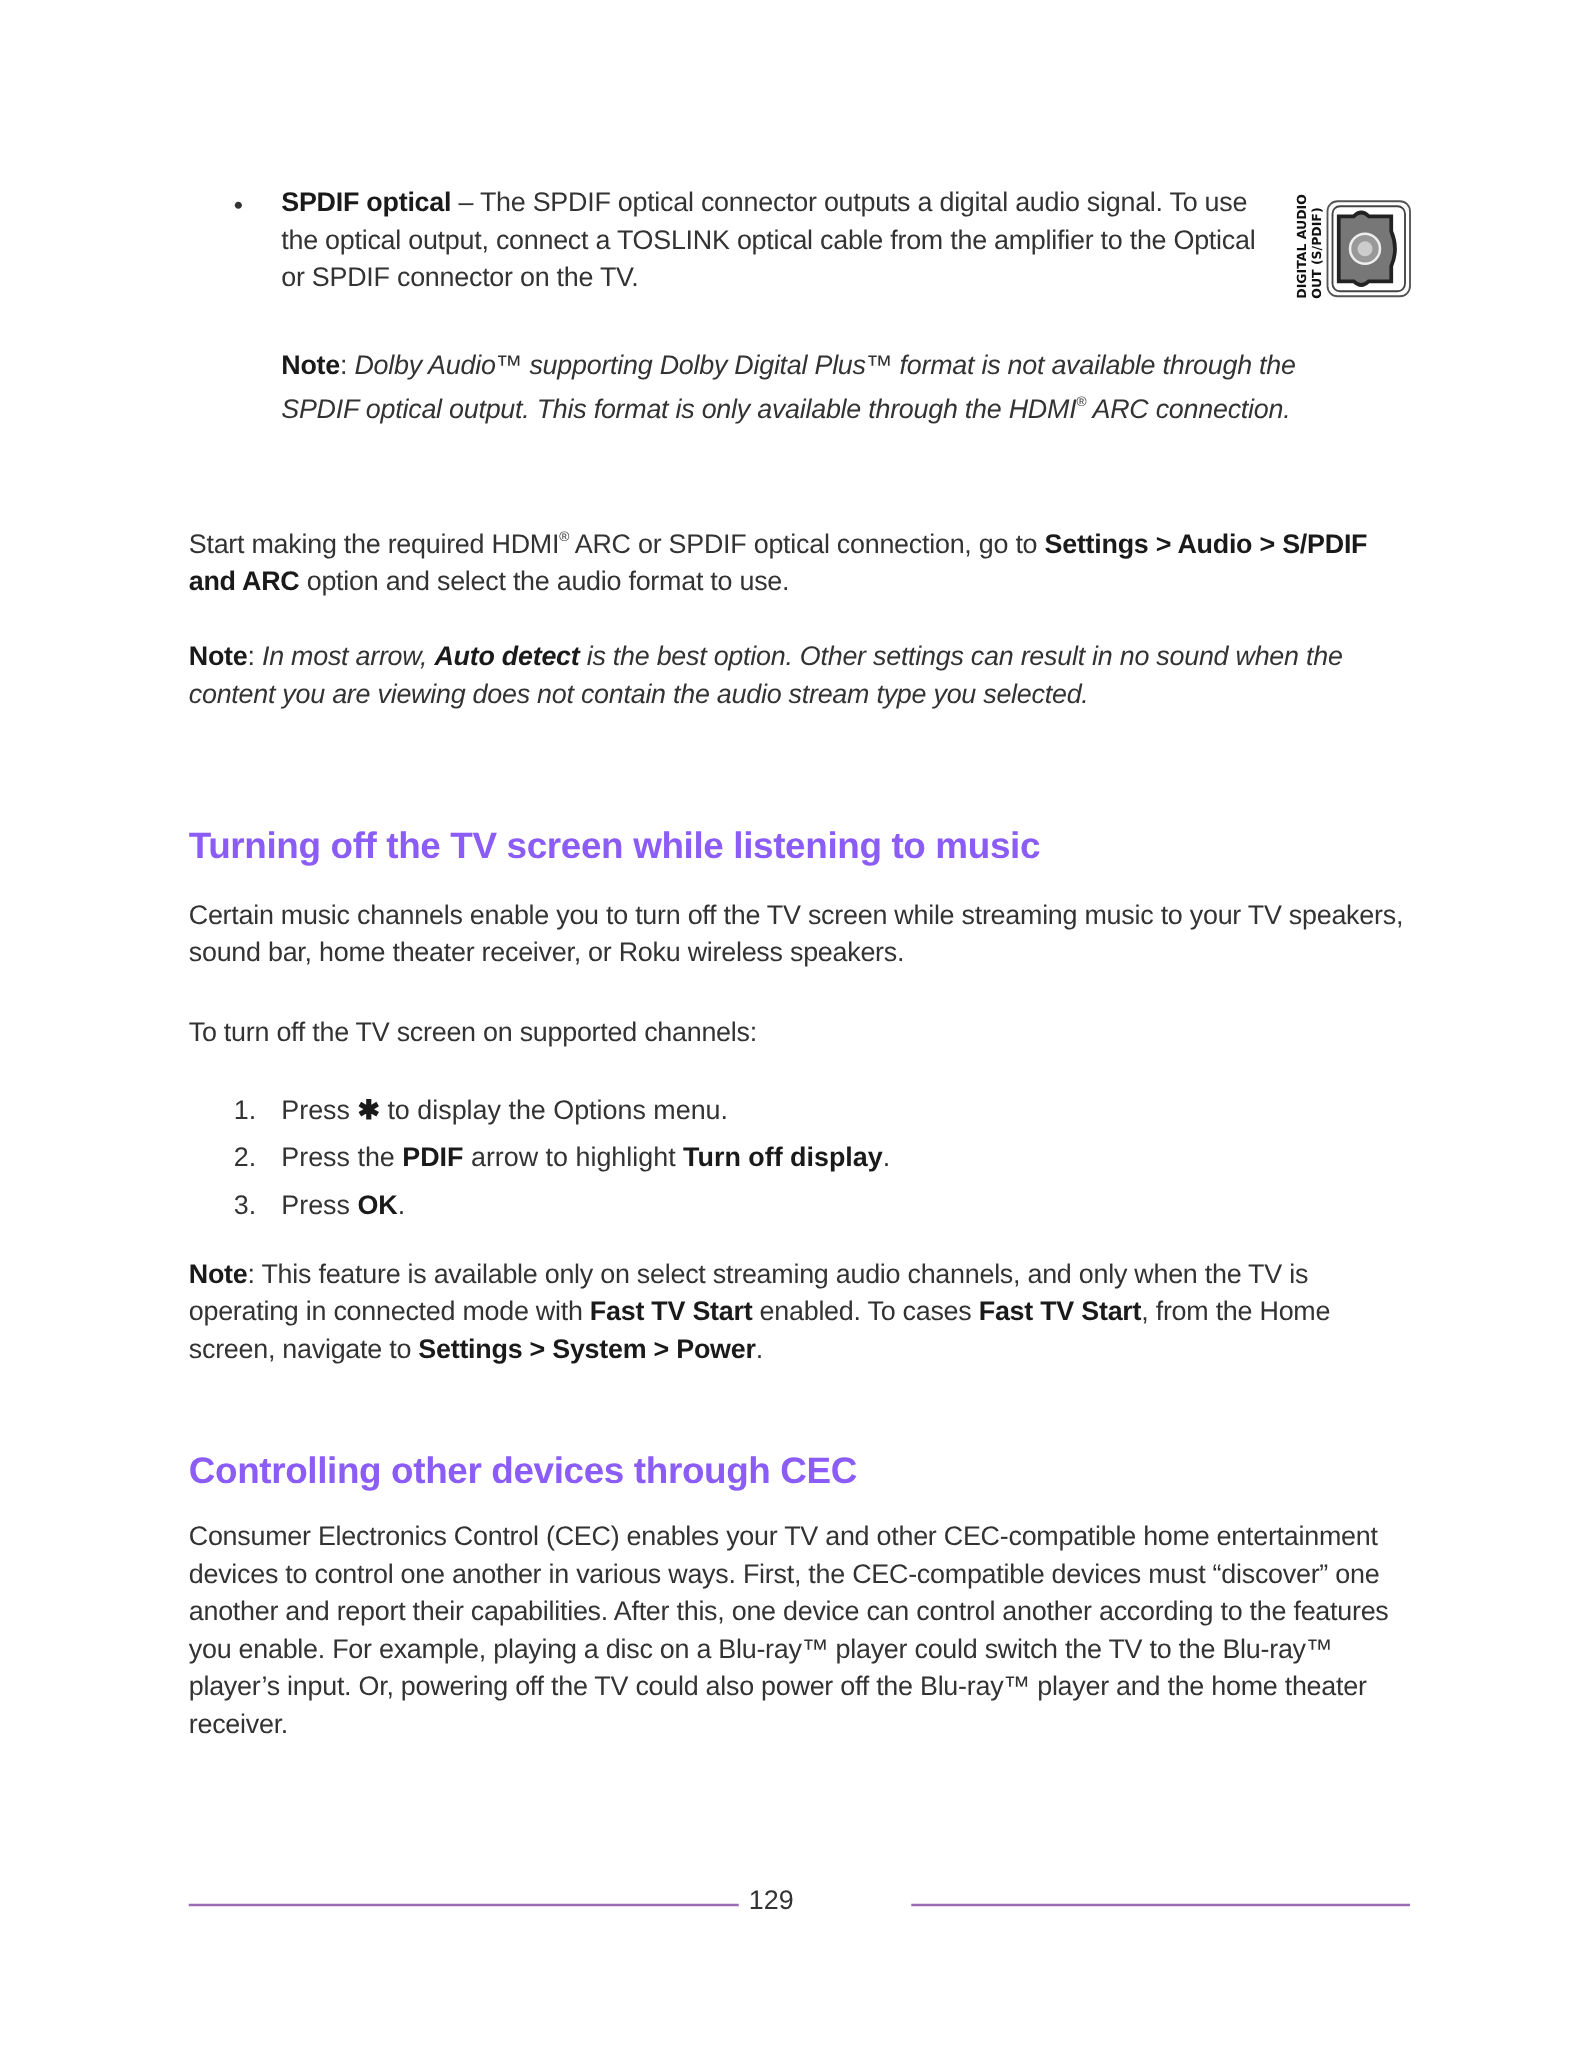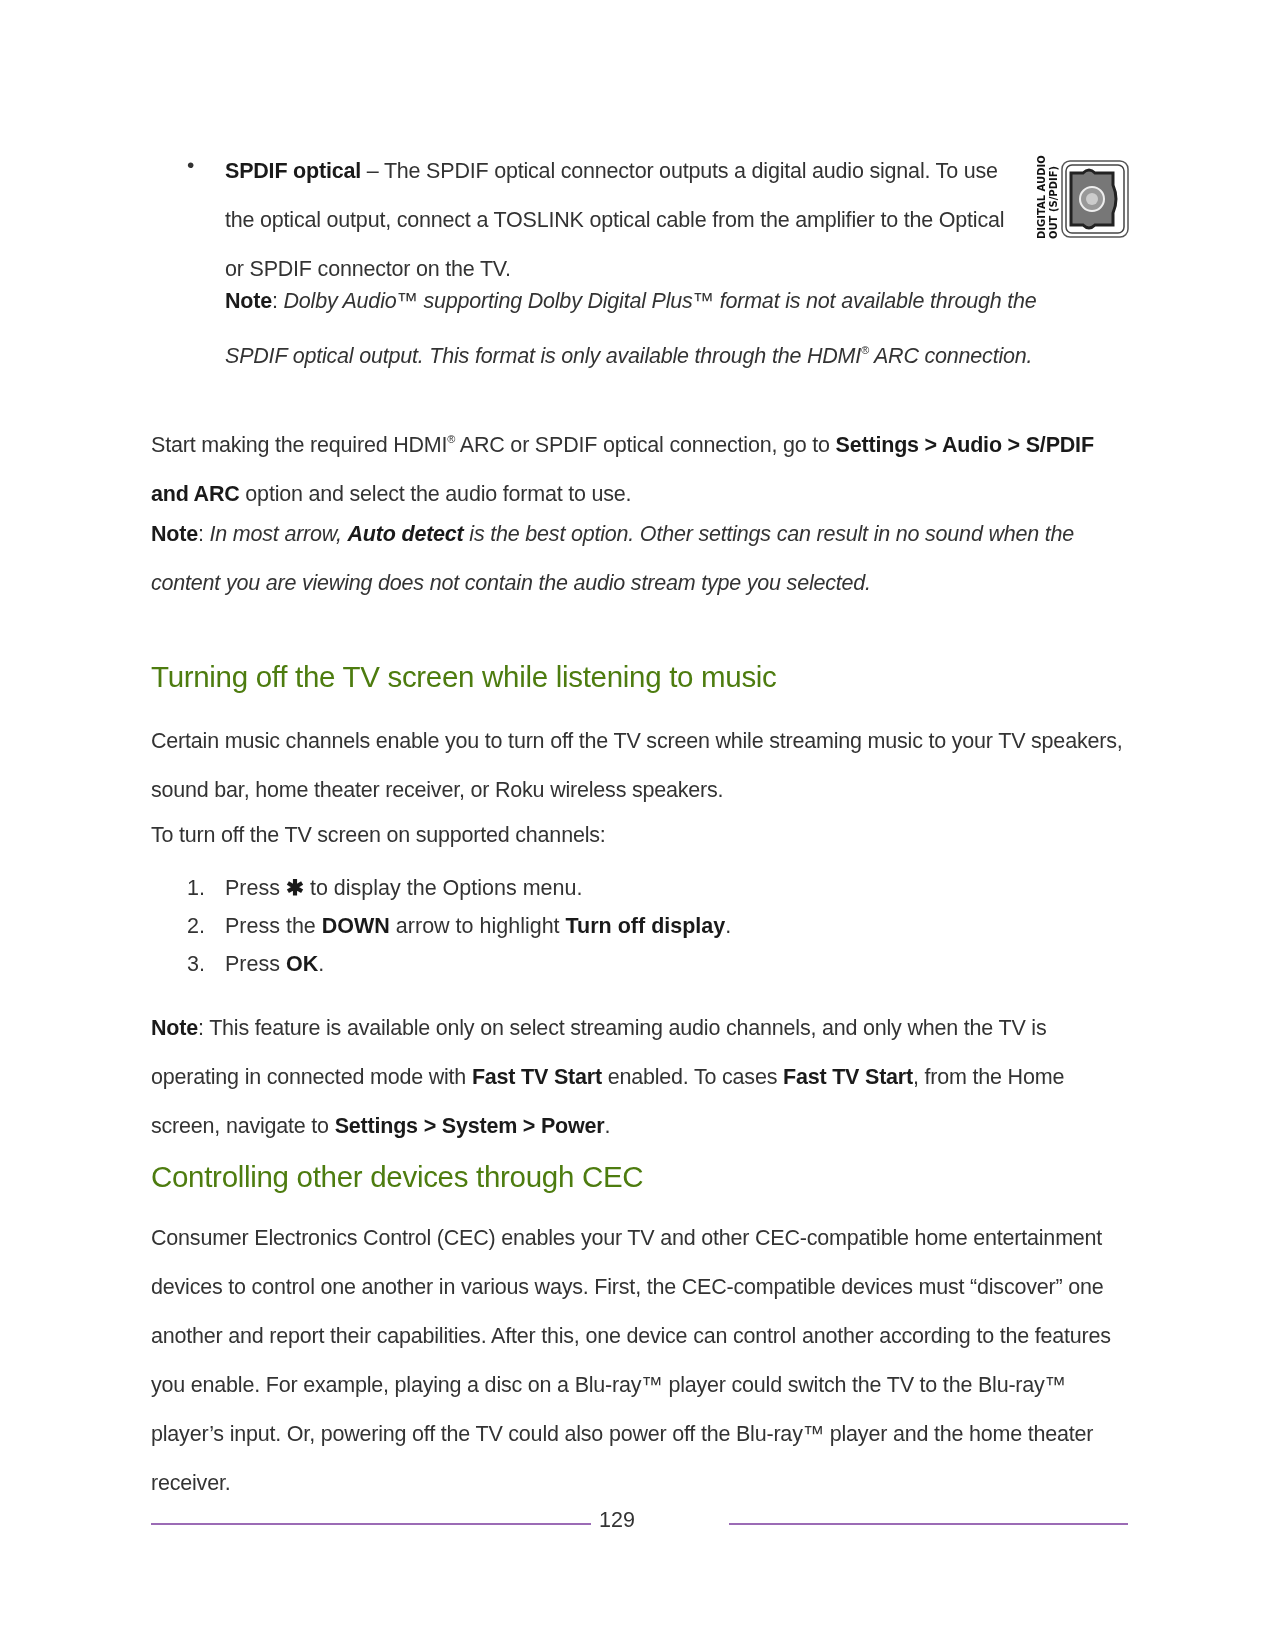--- a/index.html
+++ b/index.html
@@ -1,29 +1,29 @@
 <!DOCTYPE html>
 <html><head>
 <meta charset="utf-8">
 <style>
   html, body { margin: 0; padding: 0; background: #ffffff; }
   body { width: 1275px; height: 1650px; position: relative; overflow: hidden;
          font-family: "Liberation Sans", sans-serif; color: #333333; }
   .page { position: absolute; left: 151px; top: 0; width: 977px; }
-  p, .para { margin: 0; font-size: 21.5px; line-height: 49px; letter-spacing: -0.2px; }
+  p, .para { margin: 0; font-size: 21.5px; line-height: 30px; letter-spacing: -0.2px; }
   b { font-weight: bold; color: #1a1a1a; }
   i { font-style: italic; margin-top: 16px; }
   .bullet-block { position: absolute; top: 147px; left: 0; width: 977px; }
   .bullet { position: absolute; left: 36px; top: 0; font-size: 21px; line-height: 36.6px; }
   .bullet-text { position: absolute; left: 74px; top: 0; width: 780px; }
   .note1 { position: absolute; left: 74px; top: 130px; width: 860px; }
   .connector { position: absolute; left: 880px; top: 155px; width: 100px; height: 88px; }
   .after { position: absolute; top: 415px; left: 0; width: 977px; }
   .note2 { position: absolute; top: 510px; left: 0; width: 977px; }
-  h2 { margin: 0; font-weight: normal; font-size: 29.5px; color: #4d7c0f; letter-spacing: -0.3px; }
+  h2 { margin: 0; font-weight: bold; font-size: 29.5px; color: #8b5cf6; letter-spacing: -0.3px; }
   .h-music { position: absolute; top: 660px; left: 0; }
   .p-music { position: absolute; top: 717px; left: 0; width: 977px; }
   .p-turn { position: absolute; top: 811px; left: 0; }
   ol.steps { position: absolute; top: 869px; left: 0; margin: 0; padding: 0; list-style: none; }
   ol.steps li { position: relative; padding-left: 74px; font-size: 21.5px; line-height: 38px; }
   ol.steps li .num { position: absolute; left: 36px; }
   .note3 { position: absolute; top: 1004px; left: 0; width: 977px; }
   .h-cec { position: absolute; top: 1160px; left: 0; }
   .p-cec { position: absolute; top: 1214px; left: 0; width: 970px; }
   .footer { position: absolute; top: 1505px; left: 151px; width: 977px; height: 36px; }
@@ -59,21 +59,21 @@
   <p class="after"><span>Start making the required HDMI</span><sup>®</sup><span> ARC or SPDIF optical connection, go to </span><b>Settings &gt; Audio &gt; S/PDIF and ARC</b><span> option and select the audio format to use.</span></p>
 
   <p class="note2"><b>Note</b>: <i><span>In most arrow, </span><b>Auto detect</b><span> is the best option. Other settings can result in no sound when the content you are viewing does not contain the audio stream type you selected.</span></i></p>
 
   <h2 class="h-music">Turning off the TV screen while listening to music</h2>
   <p class="p-music">Certain music channels enable you to turn off the TV screen while streaming music to your TV speakers, sound bar, home theater receiver, or Roku wireless speakers.</p>
   <p class="p-turn">To turn off the TV screen on supported channels:</p>
 
   <ol class="steps">
     <li><span class="num">1.</span><span>Press </span><b>✱</b><span> to display the Options menu.</span></li>
-    <li><span class="num">2.</span><span>Press the </span><b>DOWN</b><span> arrow to highlight </span><b>Turn off display</b><span>.</span></li>
+    <li><span class="num">2.</span><span>Press the </span><b>PDIF</b><span> arrow to highlight </span><b>Turn off display</b><span>.</span></li>
     <li><span class="num">3.</span><span>Press </span><b>OK</b><span>.</span></li>
   </ol>
 
   <p class="note3"><b>Note</b><span>: This feature is available only on select streaming audio channels, and only when the TV is operating in connected mode with </span><b>Fast TV Start</b><span> enabled. To cases </span><b>Fast TV Start</b><span>, from the Home screen, navigate to </span><b>Settings &gt; System &gt; Power</b><span>.</span></p>
 
   <h2 class="h-cec">Controlling other devices through CEC</h2>
   <p class="p-cec">Consumer Electronics Control (CEC) enables your TV and other CEC-compatible home entertainment devices to control one another in various ways. First, the CEC-compatible devices must “discover” one another and report their capabilities. After this, one device can control another according to the features you enable. For example, playing a disc on a Blu-ray™ player could switch the TV to the Blu-ray™ player’s input. Or, powering off the TV could also power off the Blu-ray™ player and the home theater receiver.</p>
 </div>
 
 <div class="footer">

